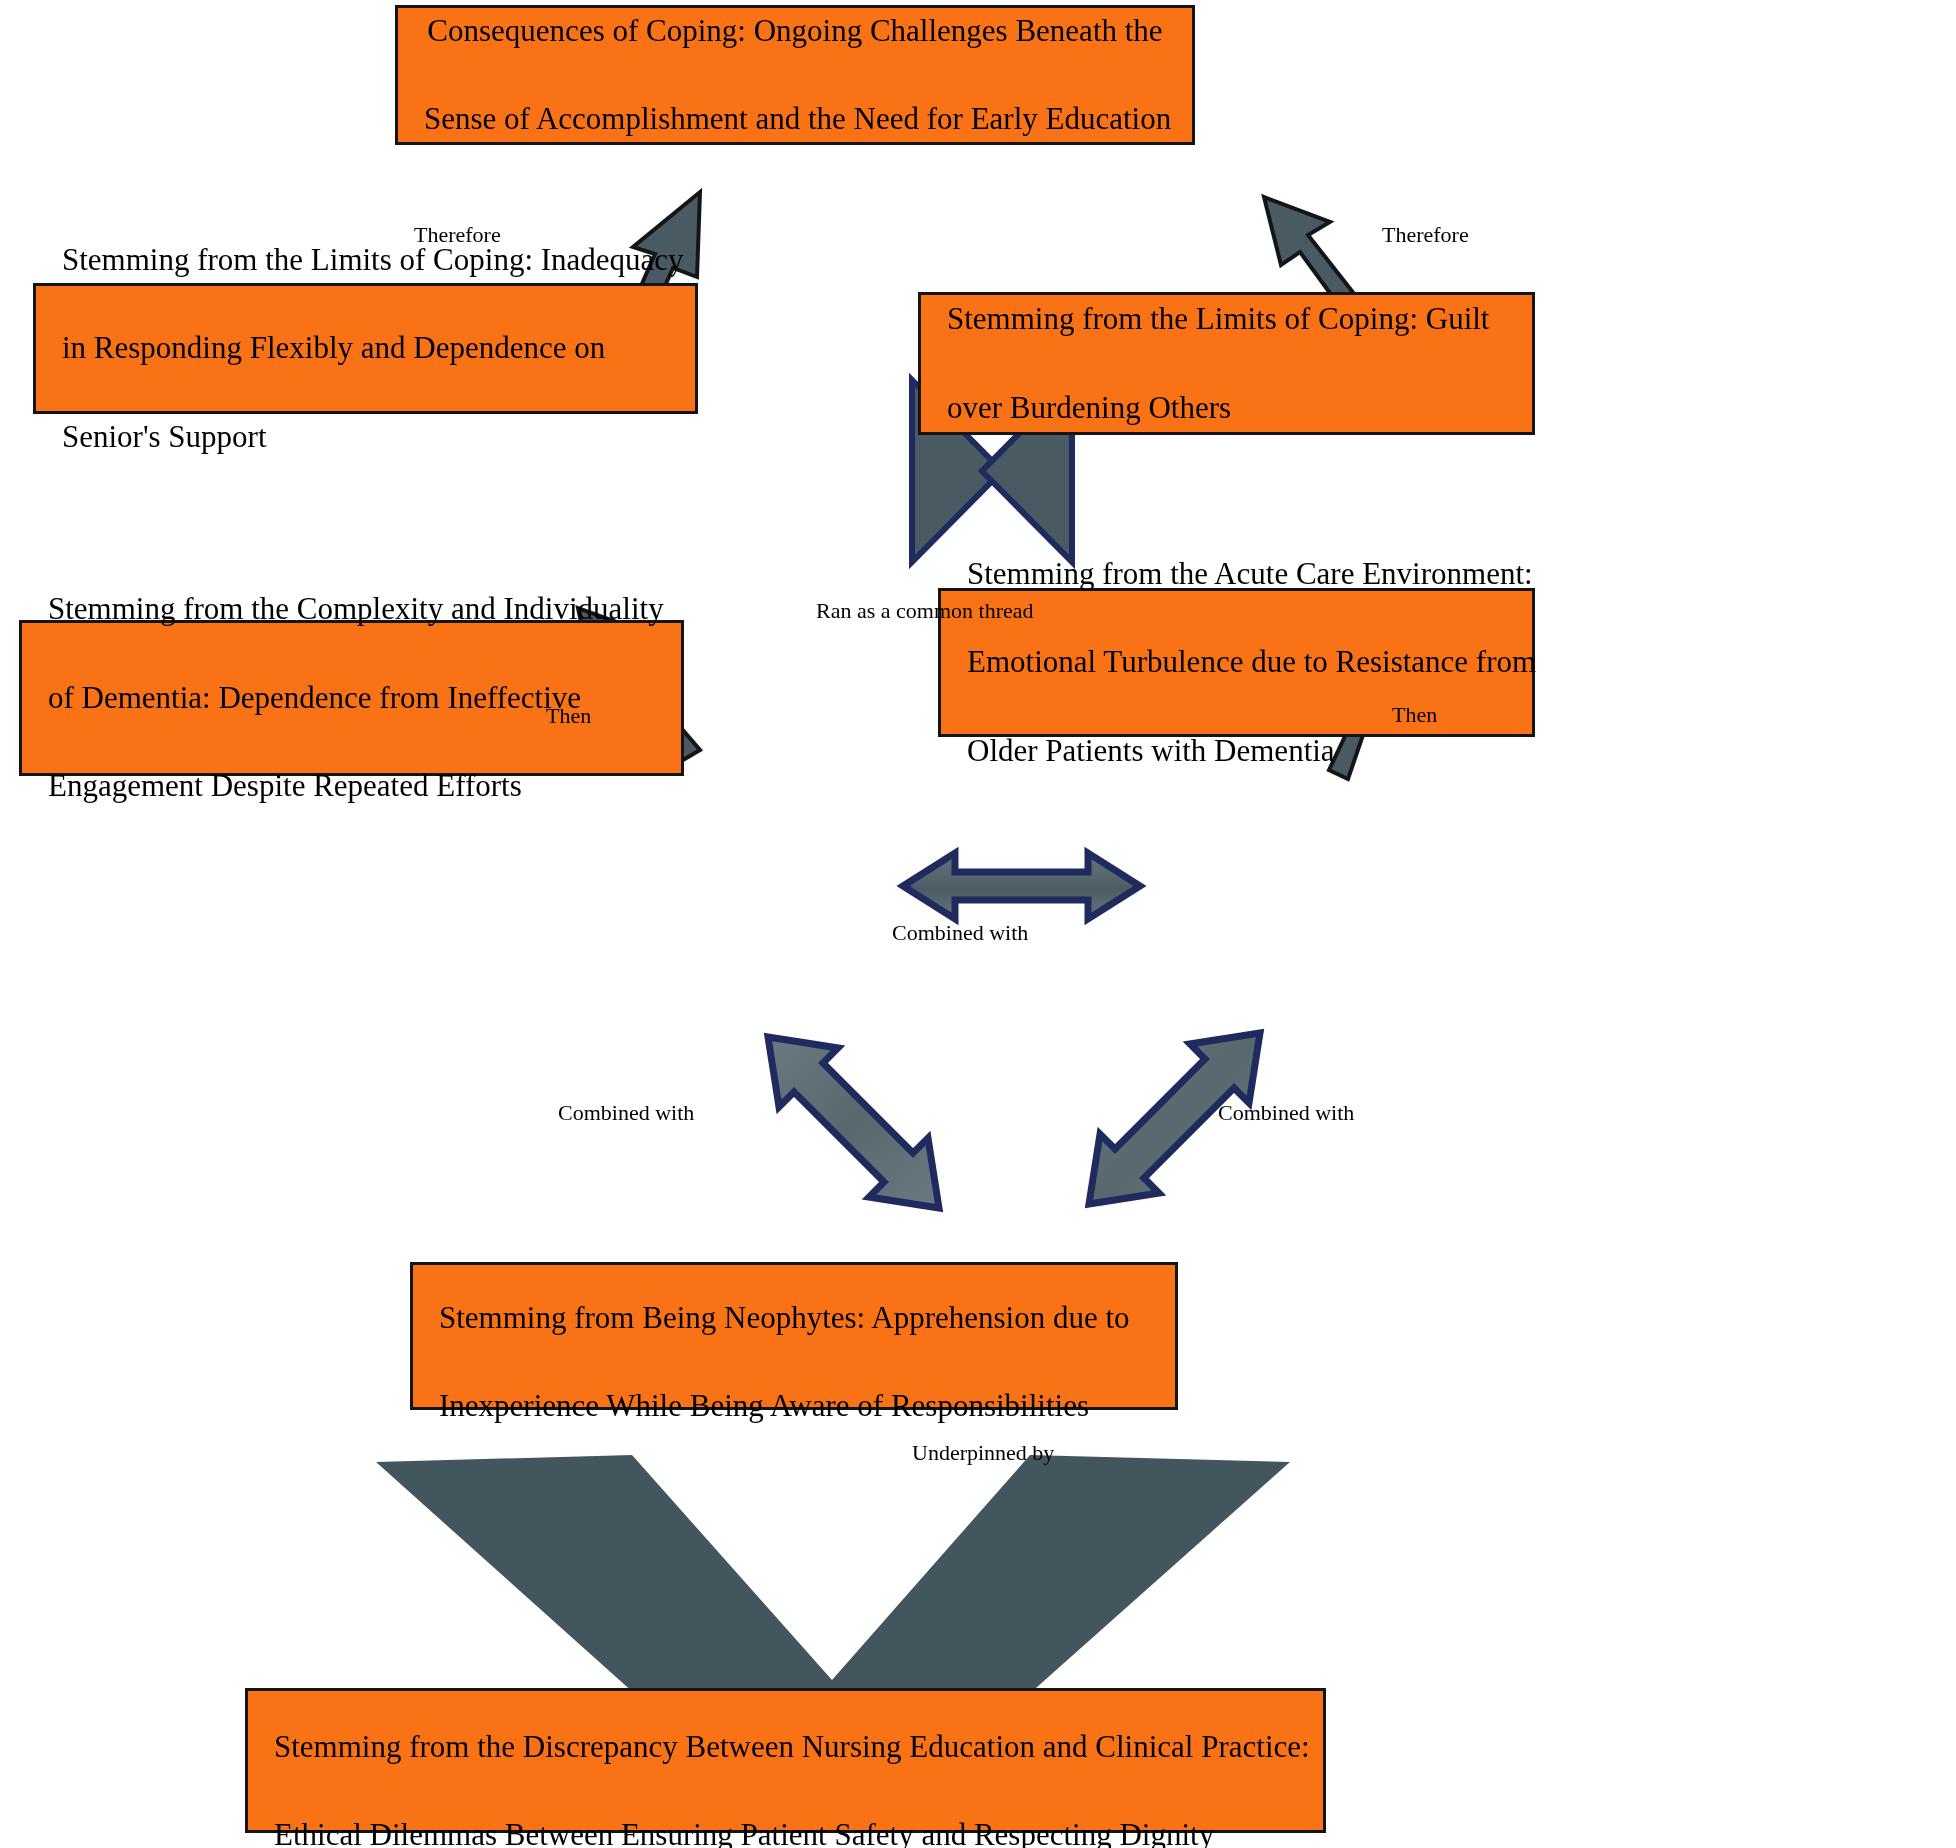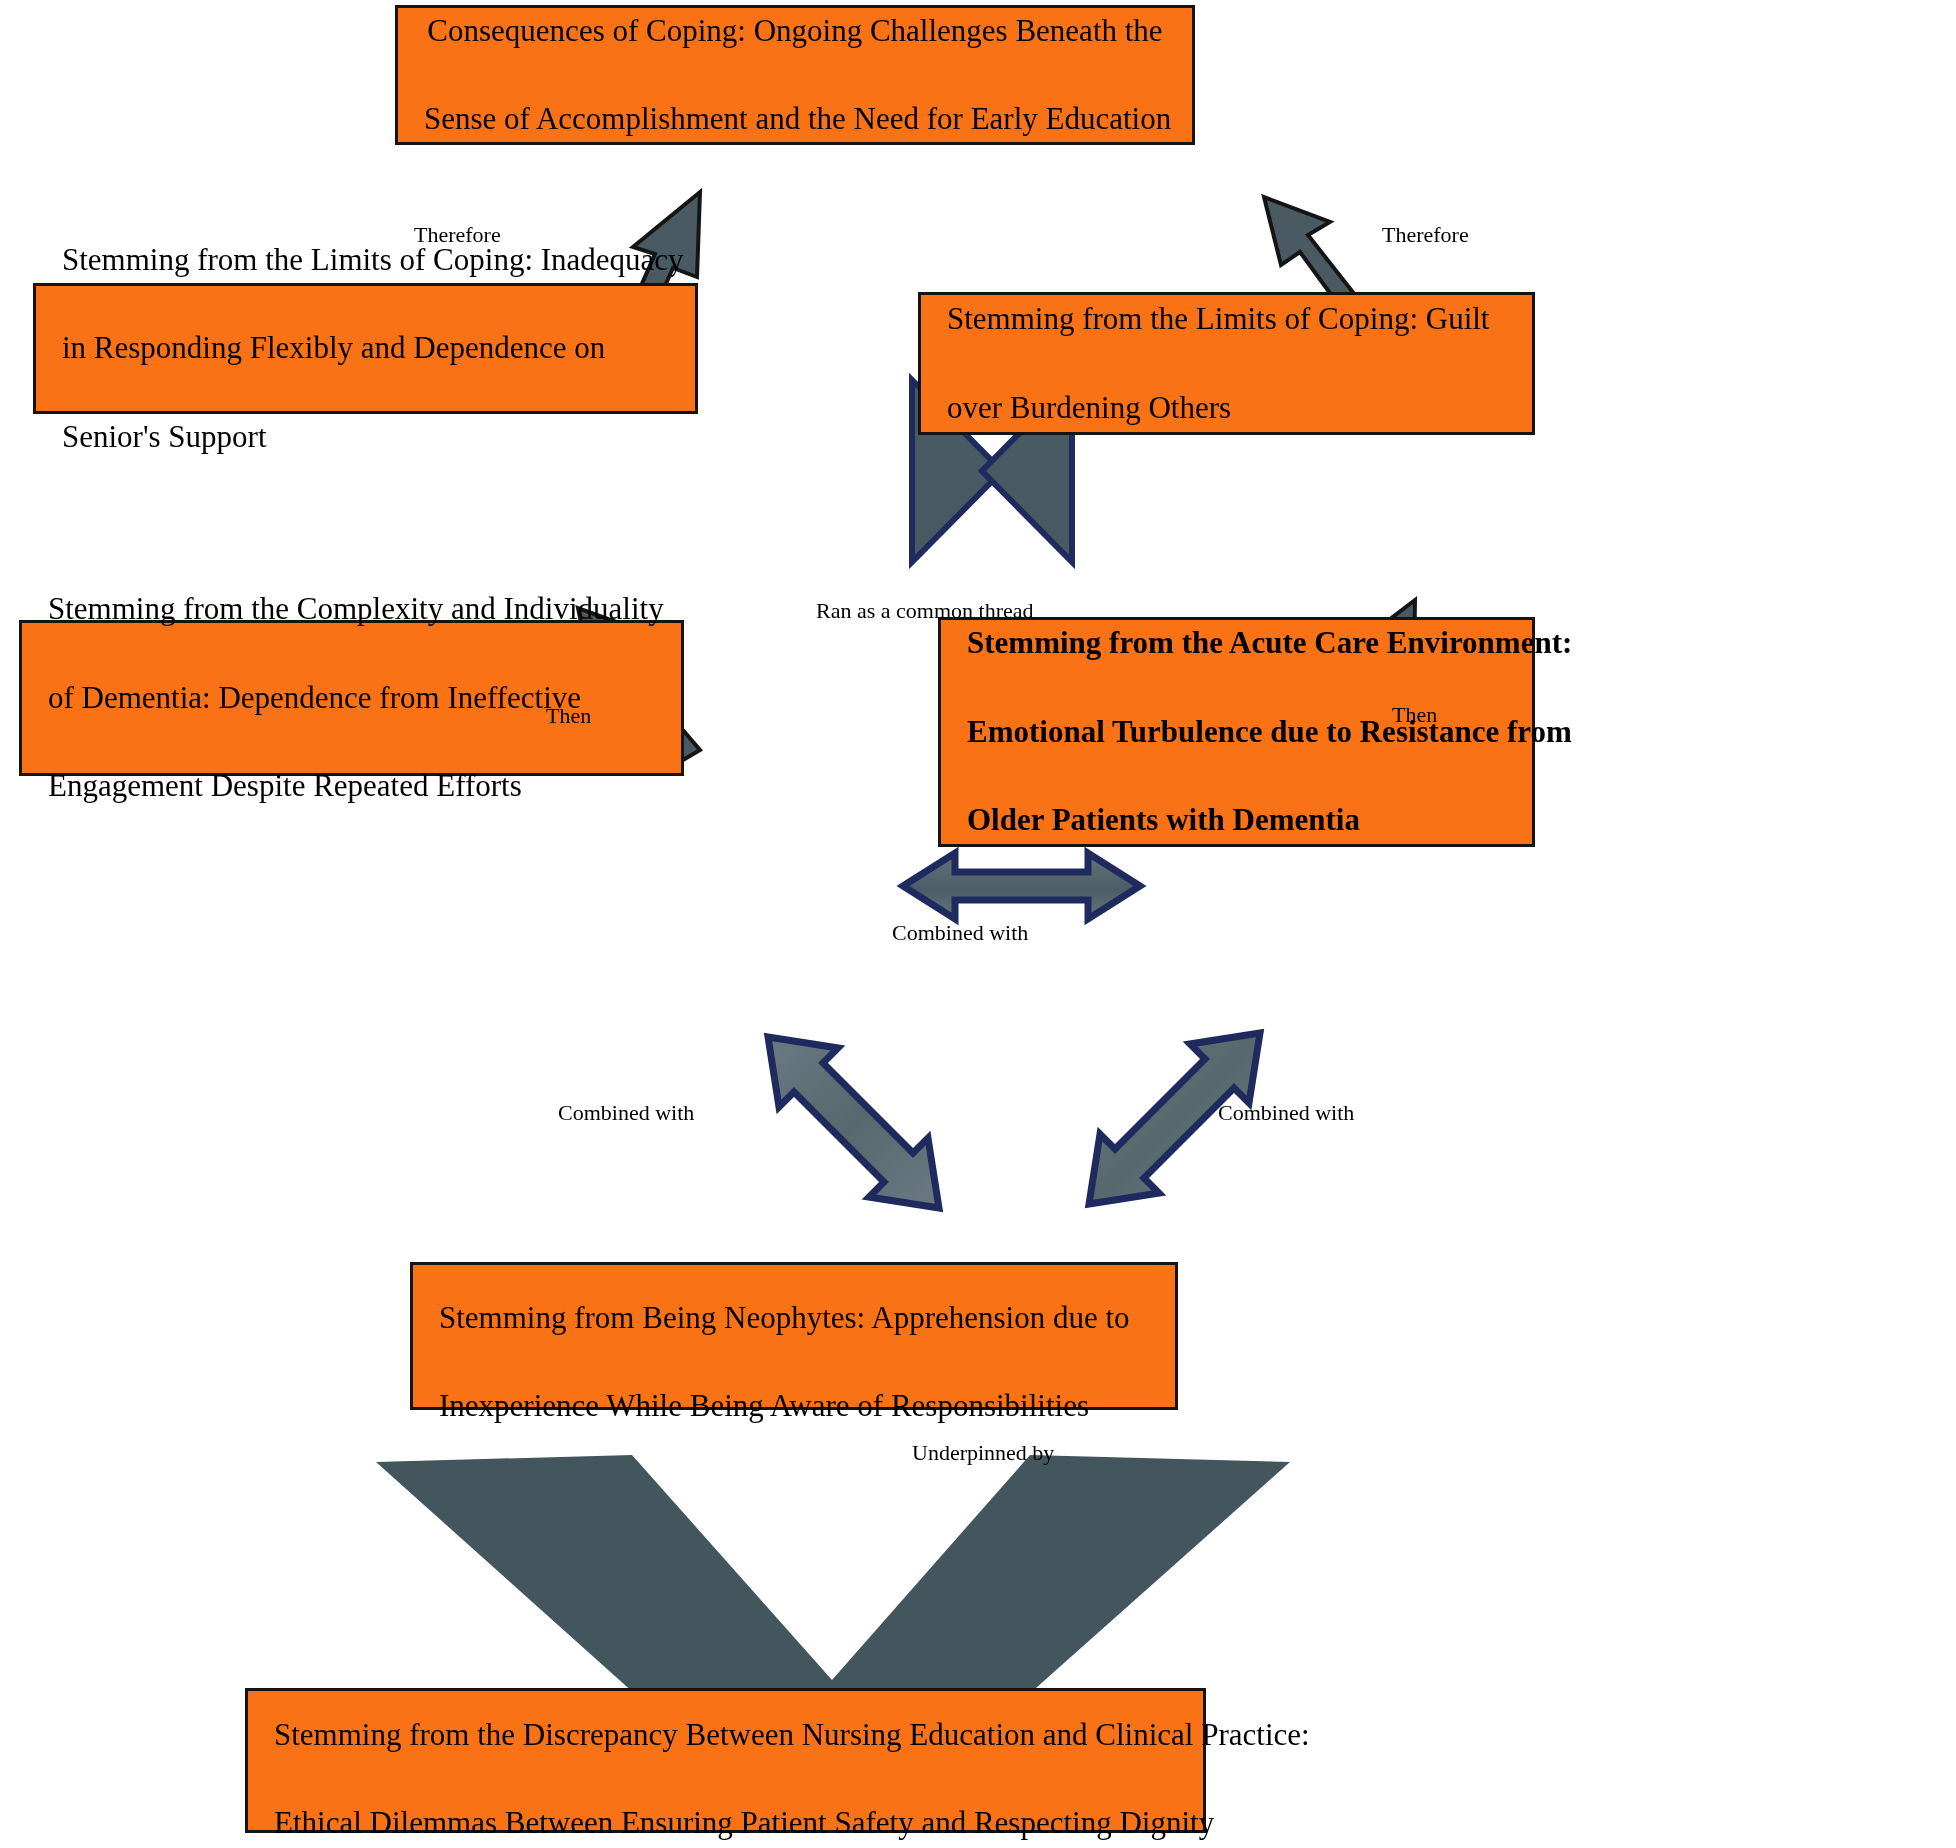--- a/index.html
+++ b/index.html
@@ -122,32 +122,32 @@
     <div class="line">Stemming from the Limits of Coping: Guilt</div>
     <div class="line">over Burdening Others</div>
   </div>
 
   <div class="node-box" style="left:19px; top:620px; width:665px; height:156px;">
     <div class="line">Stemming from the Complexity and Individuality</div>
     <div class="line">of Dementia: Dependence from Ineffective</div>
     <div class="line">Engagement Despite Repeated Efforts</div>
   </div>
 
-  <div class="node-box" style="left:938px; top:617px; width:597px; height:230px;font-weight:bold;">
+  <div class="node-box" style="left:938px; top:588px; width:597px; height:149px;">
     <div class="line">Stemming from the Acute Care Environment:</div>
     <div class="line">Emotional Turbulence due to Resistance from</div>
     <div class="line">Older Patients with Dementia</div>
   </div>
 
   <div class="node-box" style="left:410px; top:1262px; width:768px; height:148px; padding-top:23px; justify-content:flex-start;">
     <div class="line">Stemming from Being Neophytes: Apprehension due to</div>
     <div class="line">Inexperience While Being Aware of Responsibilities</div>
   </div>
 
-  <div class="node-box" style="left:245px; top:1688px; width:961px; height:145px; padding-top:14px; justify-content:flex-start;">
+  <div class="node-box" style="left:245px; top:1688px; width:1081px; height:145px; padding-top:26px; justify-content:flex-start;">
     <div class="line">Stemming from the Discrepancy Between Nursing Education and Clinical Practice:</div>
     <div class="line">Ethical Dilemmas Between Ensuring Patient Safety and Respecting Dignity</div>
   </div>
 
   <div class="edge-label" style="left:414px; top:222px;">Therefore</div>
 
   <div class="edge-label" style="left:1382px; top:222px;">Therefore</div>
 
   <div class="edge-label" style="left:816px; top:598px;">Ran as a common thread</div>
 

